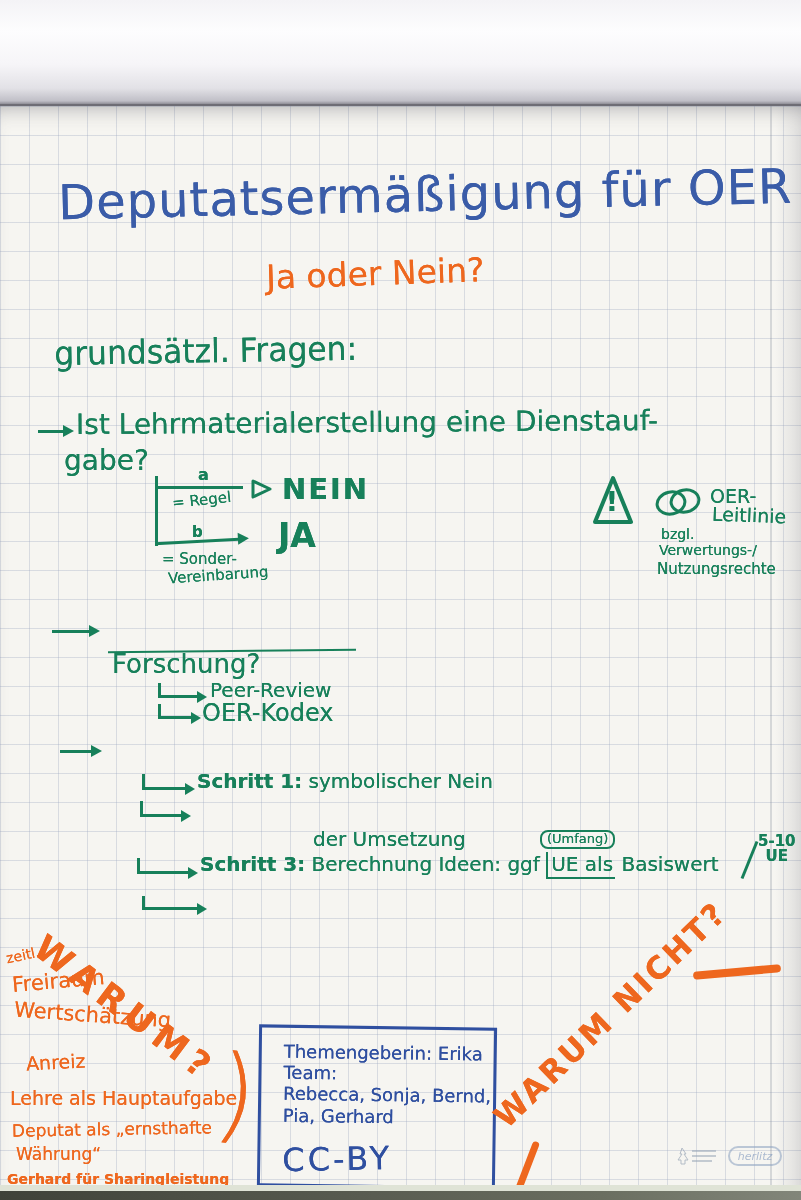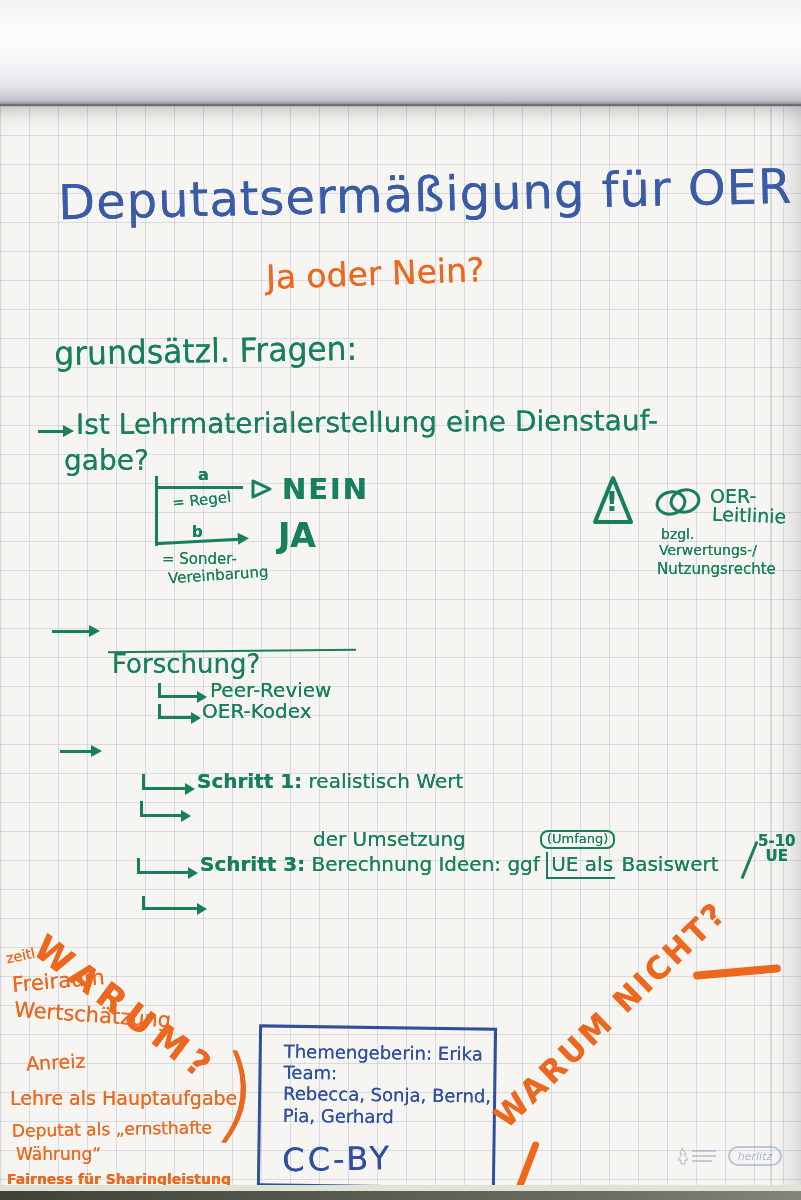--- a/index.html
+++ b/index.html
@@ -69,21 +69,21 @@
   .e-nb3{left:657px;top:561px;font-size:15px;}
 
   
   .e-q2arrow{left:52px;top:630px;width:38px;}
   .e-q2l1{left:106px;top:615px;font-size:24px;}
   .e-q2ul{left:108px;top:650px;width:248px;height:2px;transform:rotate(-.6deg);}
   .e-q2l2{left:112px;top:650px;font-size:26px;}
   .e-peerarr{left:158px;top:683px;width:36px;height:12px;}
   .e-peer{left:210px;top:679px;font-size:20px;}
   .e-kodarr{left:158px;top:704px;width:30px;height:12px;}
-  .e-kodex{left:202px;top:700px;font-size:20px;}
+  .e-kodex{left:202px;top:700px;font-size:24px;}
 
   
   .e-q3arrow{left:60px;top:750px;width:32px;}
   .e-q3l1{left:108px;top:740px;font-size:24px;}
   .e-s1arr{left:142px;top:774px;width:40px;height:13px;}
   .e-s1{left:197px;top:770px;font-size:20px;}
   .e-s2arr{left:140px;top:801px;width:38px;height:13px;}
   .e-s2{left:200px;top:798px;font-size:20px;}
   .e-s2b{left:313px;top:828px;font-size:20px;}
   .e-umfang{left:540px;top:830px;font-size:13px;border:2px solid #17805A;border-radius:8px;
@@ -184,42 +184,42 @@
   <div class="gline e-q2ul"></div>
   <div class="hw green e-q2l2">Forschung?</div>
   <div class="larr e-peerarr"></div>
   <div class="hw green e-peer">Peer-Review</div>
   <div class="larr e-kodarr"></div>
   <div class="hw green e-kodex">OER-Kodex</div>
 
   <div class="harr e-q3arrow"></div>
 
   <div class="larr e-s1arr"></div>
-  <div class="hw green e-s1"><span class="lbl">Schritt 1:</span> <span>realistisch Wert</span></div>
+  <div class="hw green e-s1"><span class="lbl">Schritt 1:</span> <span>symbolischer Nein</span></div>
 
   <div class="larr e-s2arr"></div>
   <div class="hw green e-s2b">der Umsetzung</div>
 
   <div class="hw green e-umfang">(Umfang)</div>
   <div class="larr e-s3arr"></div>
   <div class="hw green e-s3"><span class="lbl">Schritt 3:</span> <span>Berechnung Ideen: ggf</span> <span class="bracketed">UE als</span> <span>Basiswert</span></div>
   <div class="e-fracslash gline"></div>
   <div class="hw green e-frac"><span>5-10</span><br><span>UE</span></div>
 
   <div class="larr e-fazarr"></div>
 
   <div class="hw orange e-zeitl">zeitl.</div>
   <div class="hw orange e-warum">WARUM?</div>
   <div class="hw orange e-frei">Freiraum</div>
   <div class="hw orange e-werts">Wertschätzung</div>
   <div class="hw orange e-anreiz">Anreiz</div>
   <div class="hw orange e-lehre">Lehre als Hauptaufgabe</div>
   <div class="hw orange e-dep1">Deputat als „ernsthafte</div>
   <div class="hw orange e-dep2">Währung“</div>
-  <div class="hw orange e-fair">Fairness für Sharingleistung</div>
+  <div class="hw orange e-fair">Gerhard für Sharingleistung</div>
   <div class="hw orange e-paren">)</div>
 
   <div class="e-credits">
     <span class="cr">Themengeberin: Erika</span>
     <span class="cr">Team:</span>
     <span class="cr">Rebecca, Sonja, Bernd,</span>
     <span class="cr">Pia, Gerhard</span>
     <span class="e-lic">CC-BY</span>
   </div>
 

